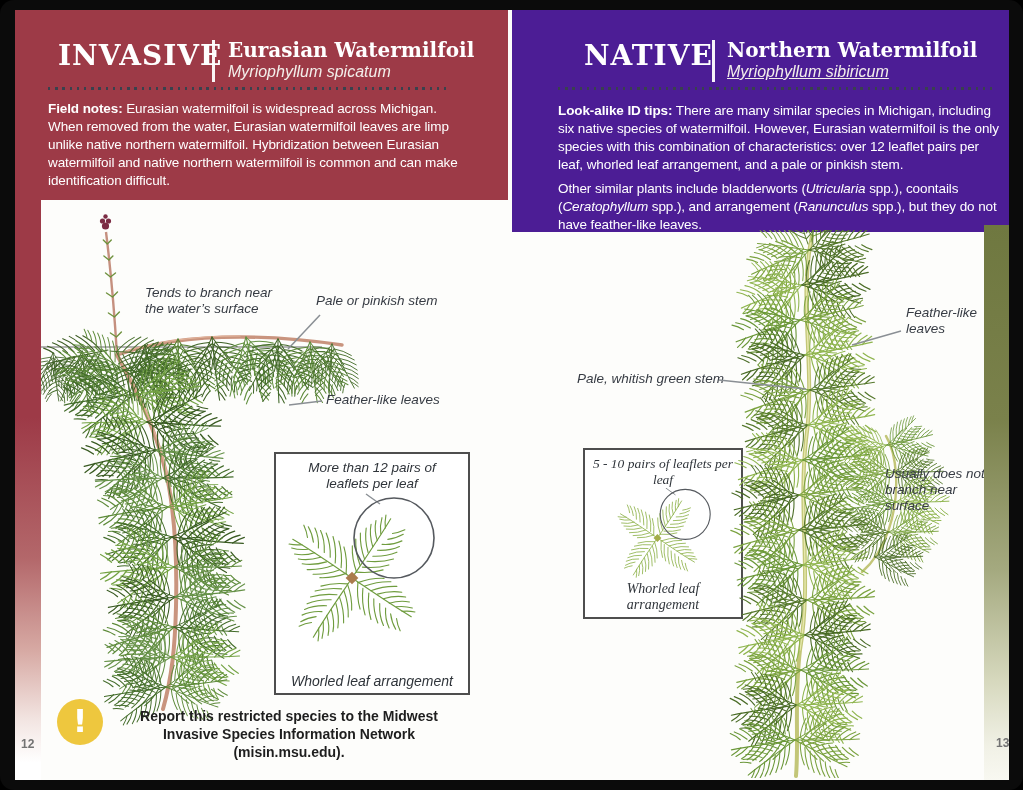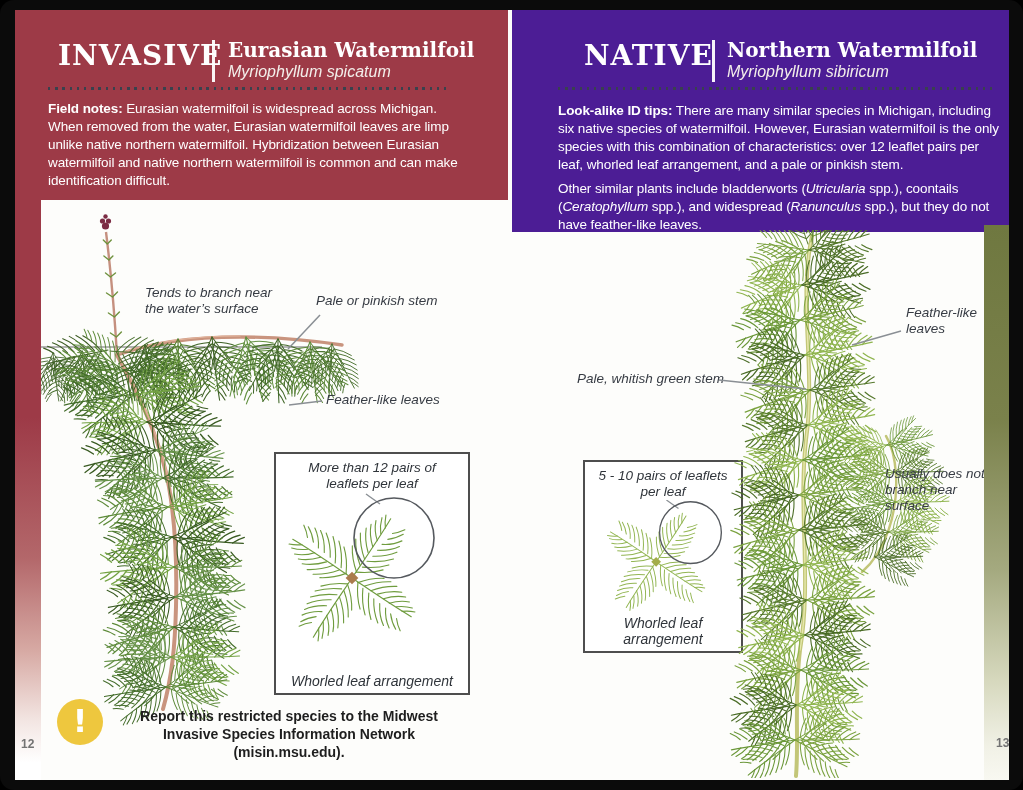--- a/index.html
+++ b/index.html
@@ -108,25 +108,25 @@
     <div class="dots" style="left:33px;top:77px;width:402px;"></div>
     <div class="body-txt" style="left:33px;top:90px;width:424px;">
       <p style="margin-top:0;"><span class="blbl">Field notes:</span><span> Eurasian watermilfoil is widespread across Michigan. When removed from the water, Eurasian watermilfoil leaves are limp unlike native northern watermilfoil. Hybridization between Eurasian watermilfoil and native northern watermilfoil is common and can make identification difficult.</span></p>
     </div>
   </div>
 
   <div class="hdr hdr-green">
     <div class="badge" style="left:72px;top:32px;">NATIVE</div>
     <div class="vbar" style="left:200px;top:30px;height:42px;"></div>
     <div class="cname" style="left:215px;top:29px;">Northern Watermilfoil</div>
-    <div class="sname" style="left:215px;top:53px;">Myriophyllum sibiricum</div>
+    <div class="sname" style="left:215px;top:53px;text-decoration:underline;">Myriophyllum sibiricum</div>
     <div class="dots" style="left:46px;top:77px;width:438px;"></div>
     <div class="body-txt" style="left:46px;top:92px;width:446px;">
       <p><span class="blbl">Look-alike ID tips:</span><span> There are many similar species in Michigan, including six native species of watermilfoil. However, Eurasian watermilfoil is the only species with this combination of characteristics: over 12 leaflet pairs per leaf, whorled leaf arrangement, and a pale or pinkish stem.</span></p>
-      <p><span>Other similar plants include bladderworts (</span><span class="it">Utricularia</span><span> spp.), coontails (</span><span class="it">Ceratophyllum</span><span> spp.), and widespread (</span><span class="it">Ranunculus</span><span> spp.), but they do not have feather-like leaves.</span></p>
+      <p><span>Other similar plants include bladderworts (</span><span class="it">Utricularia</span><span> spp.), coontails (</span><span class="it">Ceratophyllum</span><span> spp.), and arrangement (</span><span class="it">Ranunculus</span><span> spp.), but they do not have feather-like leaves.</span></p>
     </div>
   </div>
 
   <svg class="abs" style="left:5px;top:202px;" width="450" height="560" viewBox="0 0 450 560">
 
     <line x1="8" y1="135" x2="302" y2="135" stroke="#b3b3b3" stroke-width="2"></line>
 
     <g>
       <path d="M97 143 C95 110 91 60 86 20" fill="none" stroke="#c5907f" stroke-width="2.4"></path>
       <g stroke="#6f923e" stroke-width="1.4" fill="none" stroke-linecap="round">
@@ -198,21 +198,21 @@
     <div class="cap" style="width:170px;">More than 12 pairs of leaflets per leaf</div>
     <svg width="180" height="158" viewBox="0 0 180 158">
       <line x1="84" y1="2" x2="98" y2="12" stroke="#8a8f94" stroke-width="1.4"></line>
       <use href="#whorl-x" transform="translate(70,86)" stroke="#6f9c3e" stroke-width="0.75"></use>
       <rect x="-4.5" y="-4.5" width="9" height="9" transform="translate(70,86) rotate(45)" fill="#aa7b4d"></rect>
       <circle cx="112" cy="46" r="40" fill="none" stroke="#55595e" stroke-width="1.6"></circle>
     </svg>
     <div class="cap cap-b">Whorled leaf arrangement</div>
   </div>
 
-  <div class="inset" style="left:568px;top:450px;width:160px;height:193px;">
+  <div class="inset" style="left:568px;top:438px;width:160px;height:171px;font-family:Liberation Serif, serif;">
     <div class="cap" style="width:150px;">5 - 10 pairs of leaflets per leaf</div>
     <svg width="144" height="134" viewBox="0 0 144 134">
       <line x1="76" y1="0" x2="90" y2="10" stroke="#8a8f94" stroke-width="1.4"></line>
       <use href="#whorl-x" transform="translate(64,72) scale(0.9)" stroke="#93b653" stroke-width="0.85"></use>
       <rect x="-4" y="-4" width="8" height="8" transform="translate(64,72) rotate(45)" fill="#a3ad4a"></rect>
       <circle cx="104" cy="38" r="36" fill="none" stroke="#55595e" stroke-width="1.6"></circle>
     </svg>
     <div class="cap cap-b">Whorled leaf arrangement</div>
   </div>
 

